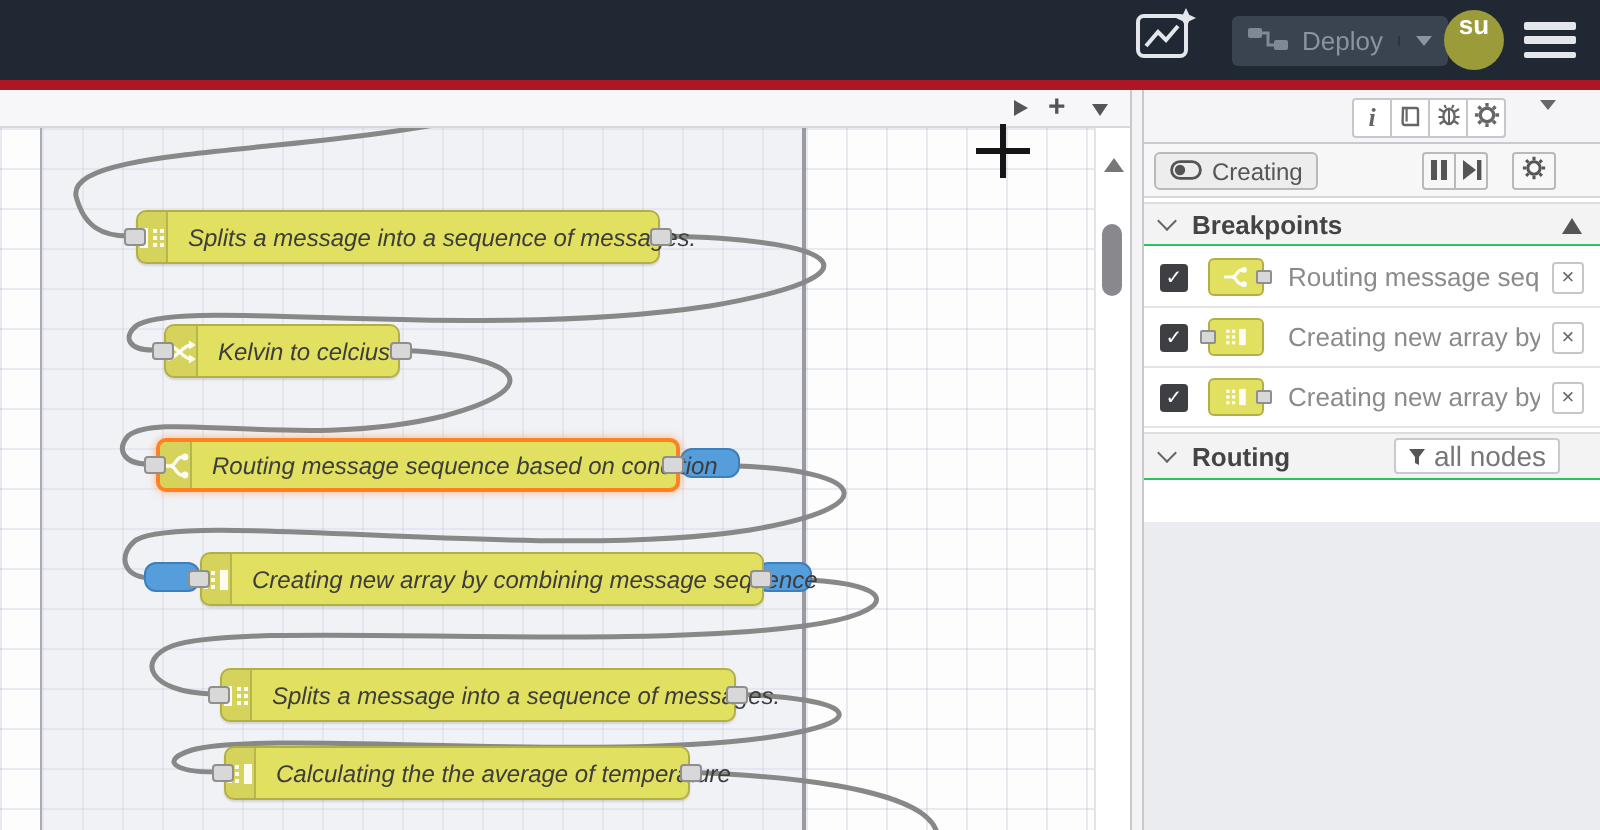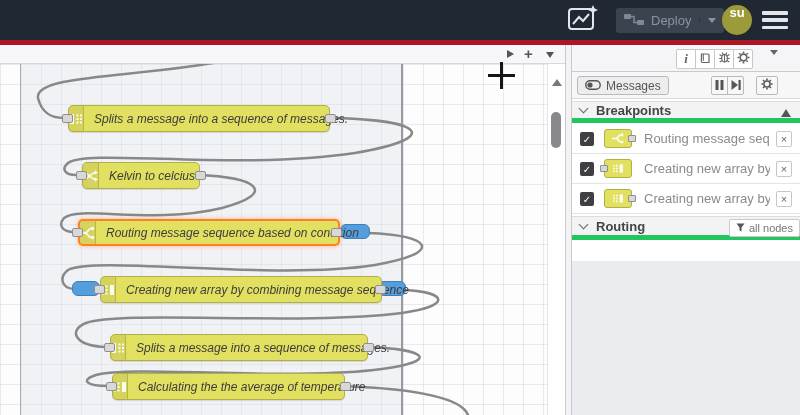--- a/index.html
+++ b/index.html
@@ -65,34 +65,34 @@
   .sb-caret { position:absolute; left:198px; top:10px; cursor:pointer; }
 
   .sb-toolbar { position:absolute; left:0; top:27px; width:228px; height:27px; background:#f7f7f8; border-bottom:1px solid #d8d8db; }
   .enabled-btn { position:absolute; left:5px; top:4px; height:19px; display:flex; align-items:center; gap:5px; padding:0 7px; background:#ededee; border:1px solid #b9b9bd; border-radius:3px; font-size:12px; color:#555; cursor:pointer; }
   .transport { position:absolute; left:139px; top:4px; display:flex; }
   .t-btn { width:17px; height:19px; background:#f7f7f8; border:1px solid #b9b9bd; margin-left:-1px; display:flex; align-items:center; justify-content:center; cursor:pointer; }
   .t-btn:first-child { border-radius:2px 0 0 2px; margin-left:0; }
   .t-btn:last-child { border-radius:0 2px 2px 0; }
   .gear-btn { position:absolute; left:184px; top:4px; width:22px; height:19px; background:#f7f7f8; border:1px solid #b9b9bd; border-radius:2px; display:flex; align-items:center; justify-content:center; cursor:pointer; }
 
-  .section-hdr { position:absolute; left:0; width:228px; height:22px; background:#f3f3f4; border-top:1px solid #ddd; border-bottom:5px solid #22c55e; display:flex; align-items:center; cursor:pointer; }
+  .section-hdr { position:absolute; left:0; width:228px; height:22px; background:#f3f3f4; border-top:1px solid #ddd; border-bottom:1px solid #22c55e; display:flex; align-items:center; cursor:pointer; }
   .chev { width:7px; height:7px; border-right:1.6px solid #666; border-bottom:1.6px solid #666; transform:rotate(45deg); margin:-3px 9px 0 8px; flex:none; }
   .section-title { font-weight:bold; color:#444; font-size:13px; }
   .scroll-up-tri { position:absolute; right:9px; top:7px; width:0; height:0; border-left:5.5px solid transparent; border-right:5.5px solid transparent; border-bottom:8px solid #555; cursor:pointer; }
 
   .bp-row { position:absolute; left:0; width:228px; height:30px; border-bottom:1px solid #e4e4e8; background:#fff; }
   .cbx { position:absolute; left:8px; top:8px; width:14px; height:14px; background:#3d3f42; border-radius:2px; color:#fff; font-size:10px; display:flex; align-items:center; justify-content:center; cursor:pointer; }
   .badge { position:absolute; left:32px; top:5px; width:28px; height:19px; background:#e2e061; border:1px solid #b2b045; border-radius:3px; display:flex; align-items:center; justify-content:center; }
   .bport { position:absolute; width:8px; height:7px; background:#d8d8d8; border:1px solid #8f8f8f; border-radius:1px; top:5px; }
   .bport.r { right:-5px; } .bport.l { left:-5px; }
   .bp-label { position:absolute; left:72px; right:30px; top:7px; color:#8a8a8a; font-size:13px; white-space:nowrap; overflow:hidden; }
   .close-btn { position:absolute; right:8px; top:7px; width:16px; height:16px; border:1px solid #c6c6cb; border-radius:2px; background:#fff; color:#666; font-size:11px; display:flex; align-items:center; justify-content:center; cursor:pointer; }
 
-  .filter-btn { position:absolute; right:0; top:2px; height:18px; display:flex; align-items:center; gap:4px; padding:0 6px; background:#fff; border:1px solid #c9c9ce; border-radius:2px; font-size:11px; color:#777; cursor:pointer; }
+  .filter-btn { position:absolute; right:20px; top:2px; height:18px; display:flex; align-items:center; gap:4px; padding:0 6px; background:#fff; border:1px solid #c9c9ce; border-radius:2px; font-size:14px; color:#777; cursor:pointer; }
   .msg-empty-grey { position:absolute; left:0; top:216px; width:228px; bottom:0; background:#ebecf0; }
 
   .serif-i { font-family:"Liberation Serif",serif; font-style:italic; font-weight:bold; font-size:13px; }
 </style>
 </head>
 <body>
 
 <div class="app-header">
   <div class="hdr-image-btn">
     <span>
@@ -308,21 +308,21 @@
     </div>
     <div class="sb-caret"><span class="caret-down" style="border-top-color:#666;"></span></div>
   </div>
 
   <div class="sb-toolbar">
     <div class="enabled-btn">
       <span><svg width="16" height="10" viewBox="0 0 16 10">
             <rect x="0.8" y="0.8" width="14.4" height="8.4" rx="4.2" fill="none" stroke="#555" stroke-width="1.4"></rect>
             <circle cx="5" cy="5" r="2.6" fill="#555"></circle>
           </svg></span>
-      <span>Messages</span>
+      <span>Creating</span>
     </div>
     <div class="transport">
       <div class="t-btn">
         <span><svg width="9" height="10" viewBox="0 0 9 10">
               <rect x="0.5" y="0" width="3" height="10" fill="#555"></rect>
               <rect x="5.5" y="0" width="3" height="10" fill="#555"></rect>
             </svg></span>
       </div>
       <div class="t-btn">
         <span><svg width="10" height="10" viewBox="0 0 10 10">

